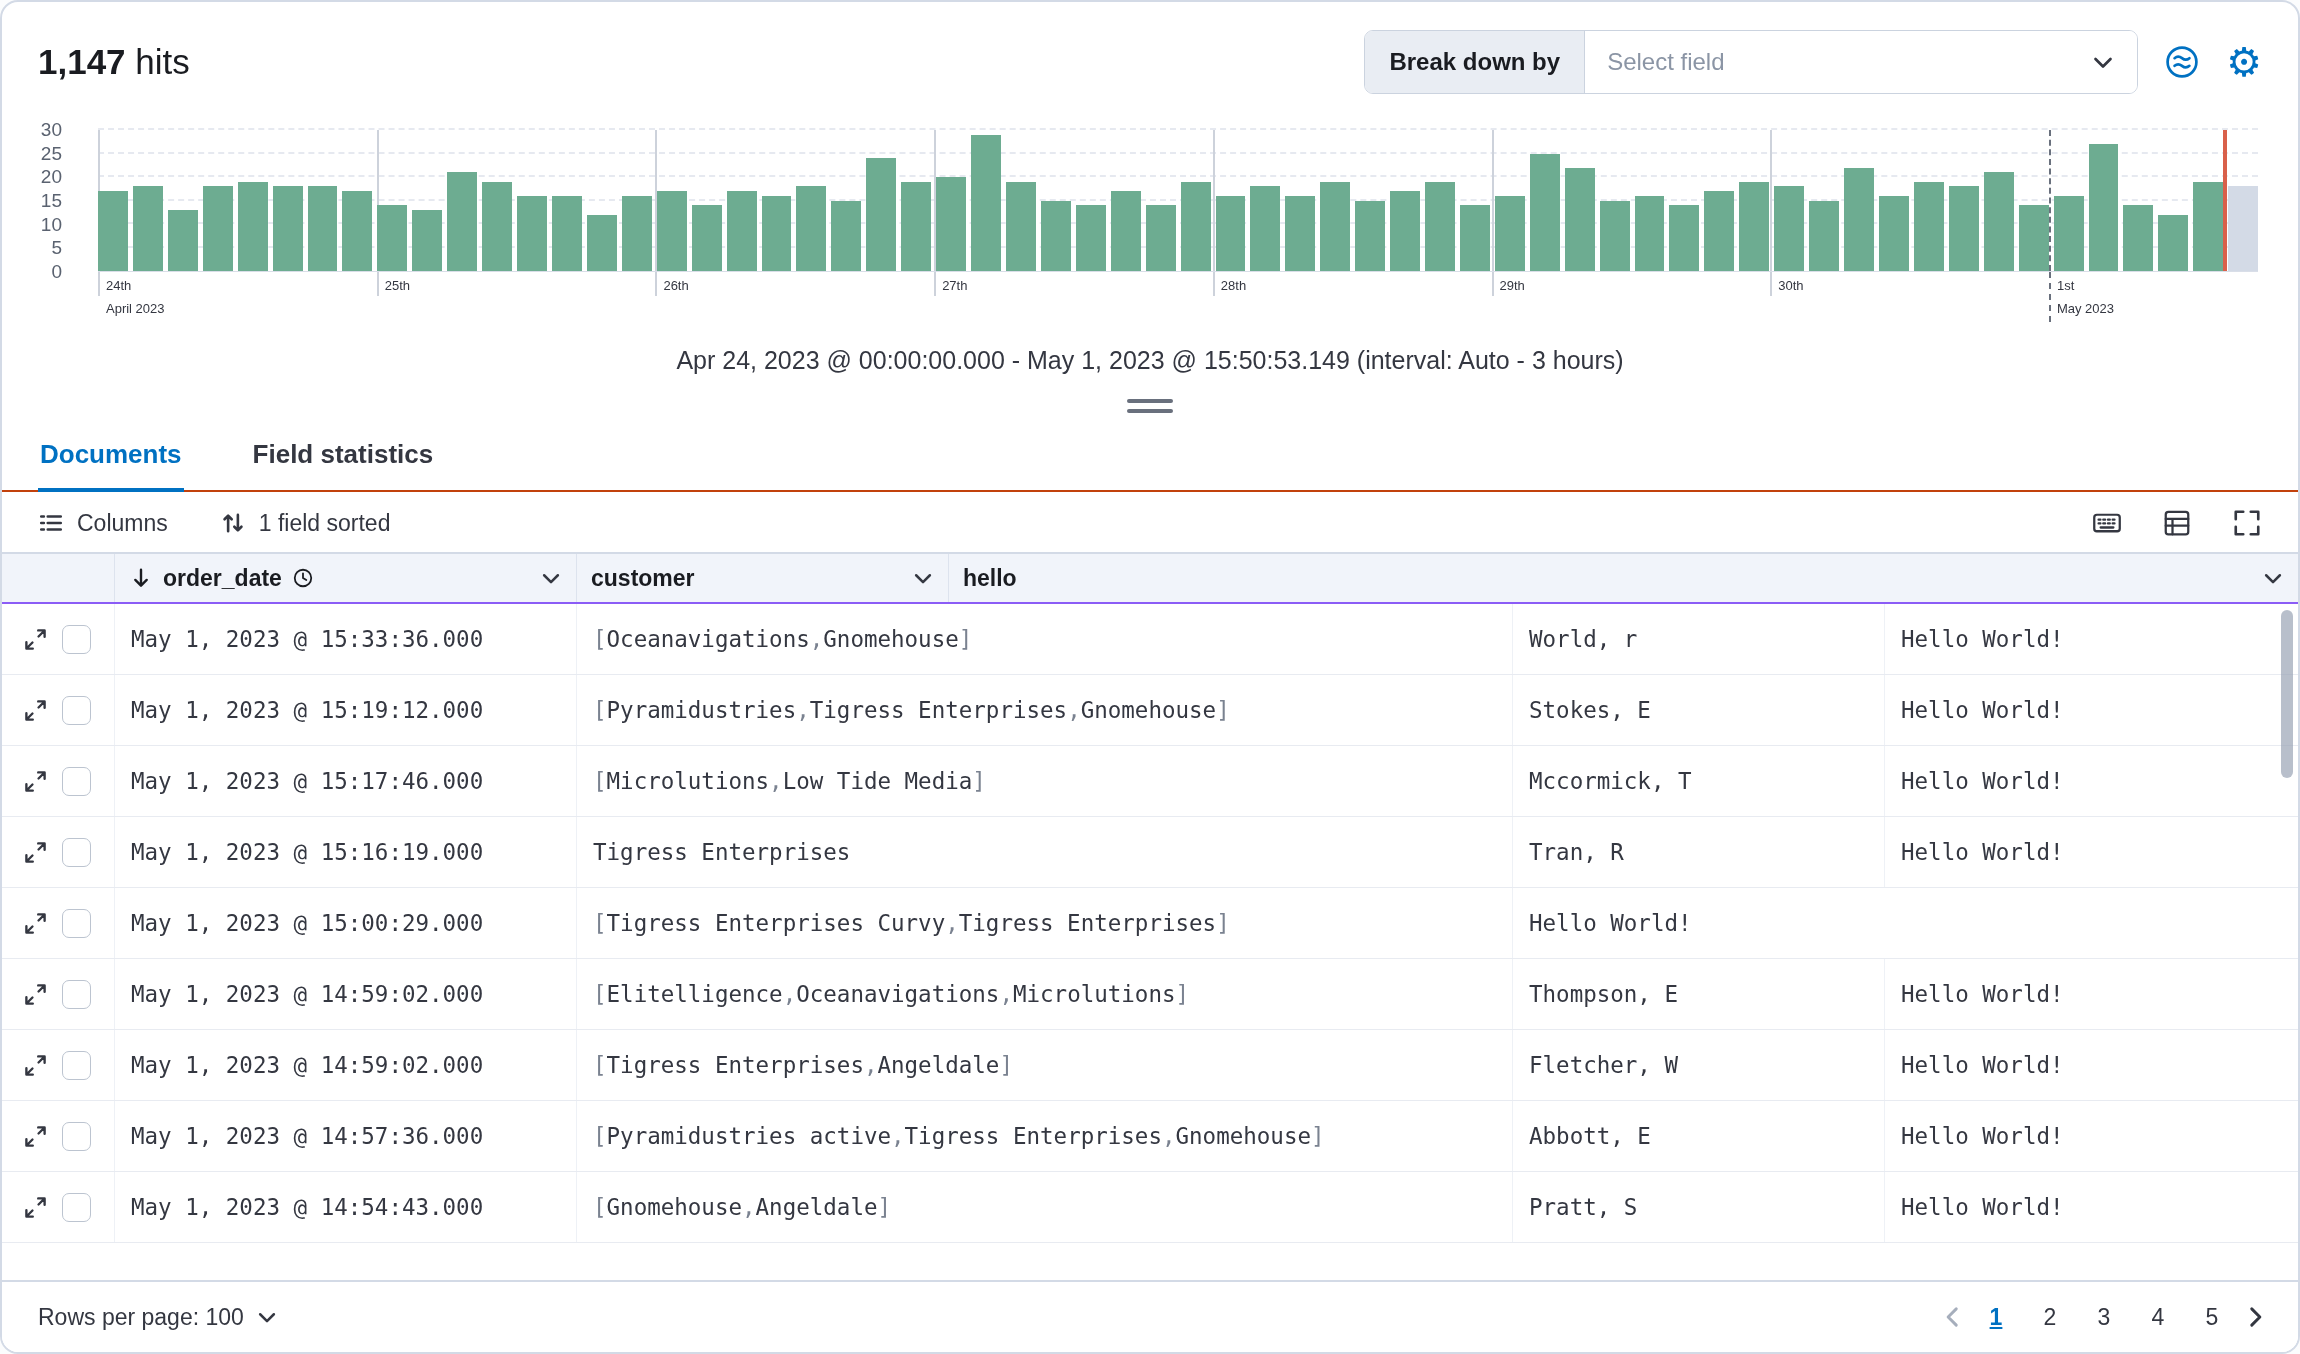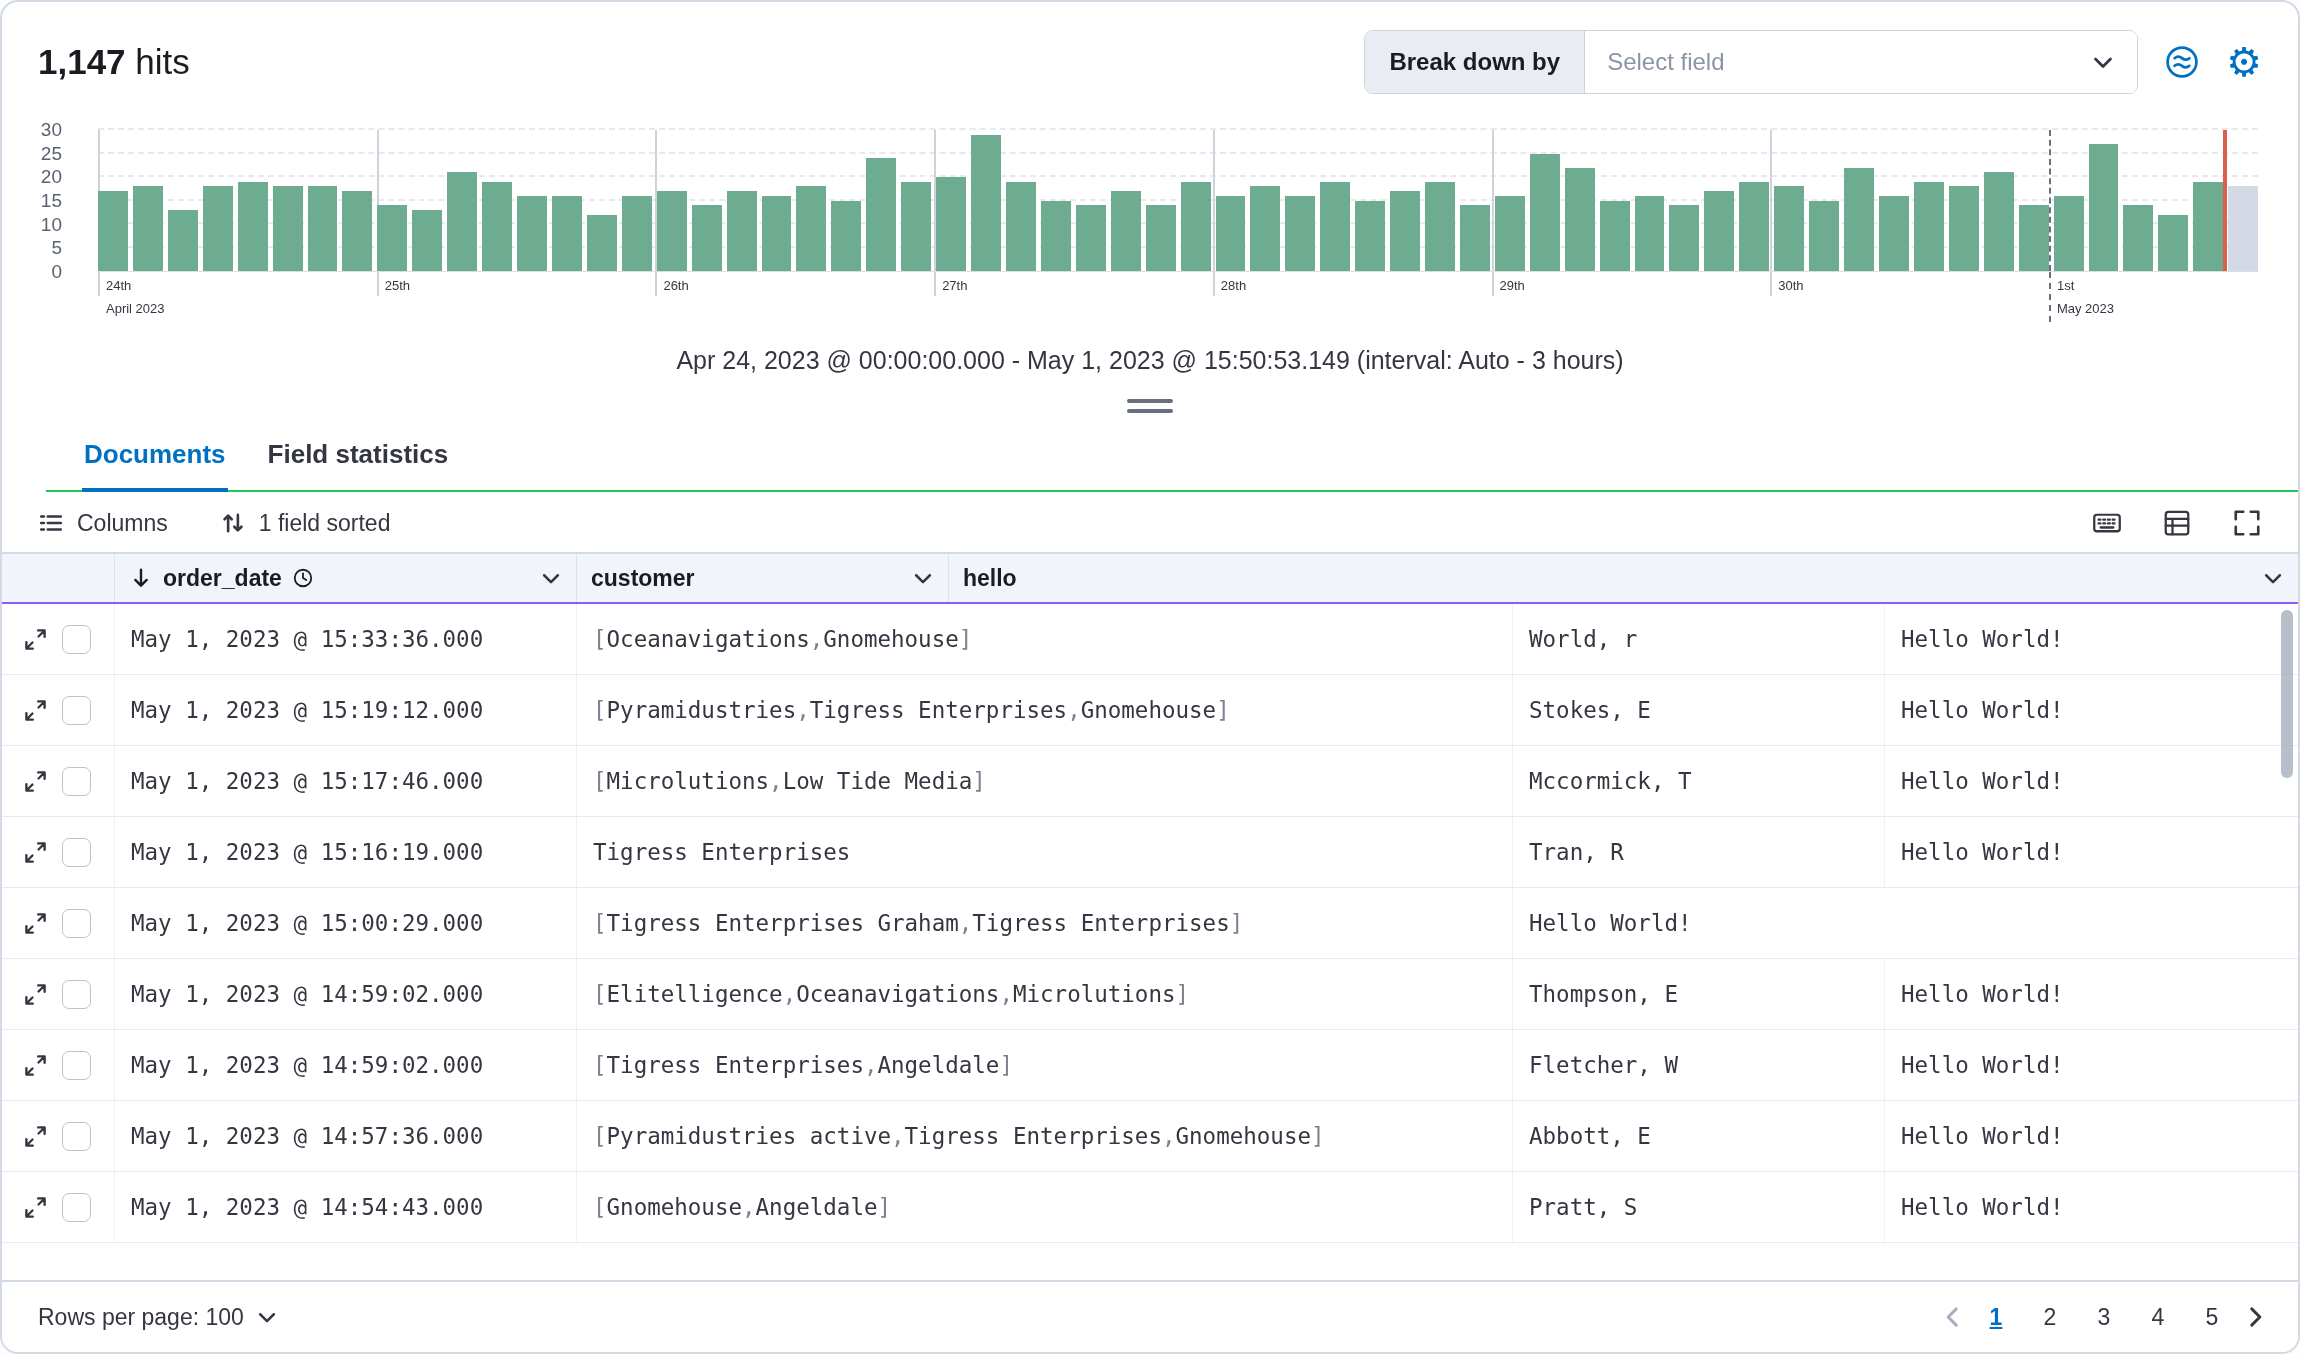--- a/index.html
+++ b/index.html
@@ -44,21 +44,21 @@
   .x-tick { position:absolute; top:0; padding-left:8px; font-size:13px; line-height:23px; color:#343741; white-space:nowrap; }
   .x-tick::before { content:""; position:absolute; left:0; top:-2px; height:24px; border-left:2px solid #cdd2db; }
   .x-tick.dashed::before { border-left:2px dashed #69707d; height:50px; }
 
   .caption { text-align:center; font-size:25px; color:#343741; margin-top:22px; }
 
   .resize-handle { width:46px; margin:24px auto 0; cursor:row-resize; }
   .resize-handle i { display:block; height:0; border-top:4px solid #69707d; border-radius:2px; margin-bottom:6px; }
 
   
-  .tabs { display:flex; gap:38px; padding:0 36px; margin-top:14px; border-bottom:2px solid #22c55e;margin-left:44px; }
+  .tabs { display:flex; gap:67px; padding:0 36px; margin-top:14px; border-bottom:2px solid #c2410c; }
   .tab { position:relative; font-size:26px; font-weight:700; padding:12px 2px 20px; color:#343741; cursor:pointer; }
   .tab.active { color:#0071c2; }
   .tab.active::after { content:""; position:absolute; left:0; right:0; bottom:-2px; height:4px; background:#0071c2; }
 
   
   .toolbar { display:flex; justify-content:space-between; align-items:center; padding:16px 36px 14px; }
   .tool-left { display:flex; align-items:center; gap:52px; }
   .tool-btn { display:flex; align-items:center; gap:13px; font-size:23px; color:#343741; background:none; border:none; cursor:pointer; font-family:inherit; }
   .tool-icons { display:flex; align-items:center; gap:40px; }
   .ticon { background:none; border:none; color:#343741; cursor:pointer; display:flex; align-items:center; }
@@ -440,21 +440,21 @@
       <button class="expand-btn">
         <svg viewBox="0 0 16 16" width="27" height="27" fill="none" stroke="currentColor" stroke-width="1.4" stroke-linecap="round" stroke-linejoin="round">
                 <path d="M9.8 6.2l3.4-3.4M9.6 2.6h3.8v3.8M6.2 9.8l-3.4 3.4M2.6 9.6v3.8h3.8"></path>
               </svg>
       </button>
       <span class="checkbox"></span>
     </div>
     <div class="cell col-date mono">May 1, 2023 @ 15:00:29.000</div>
     <div class="cell col-manu mono">
             <span class="punct">[</span>
-            <span>Tigress Enterprises Graham</span>
+            <span>Tigress Enterprises Curvy</span>
             <span class="punct">, </span>
             <span>Tigress Enterprises</span>
             <span class="punct">]</span>
           </div>
     <div class="cell col-hello mono">Hello World!</div>
   </div>
 
   <div class="trow">
     <div class="cell col-ctl">
       <button class="expand-btn">

